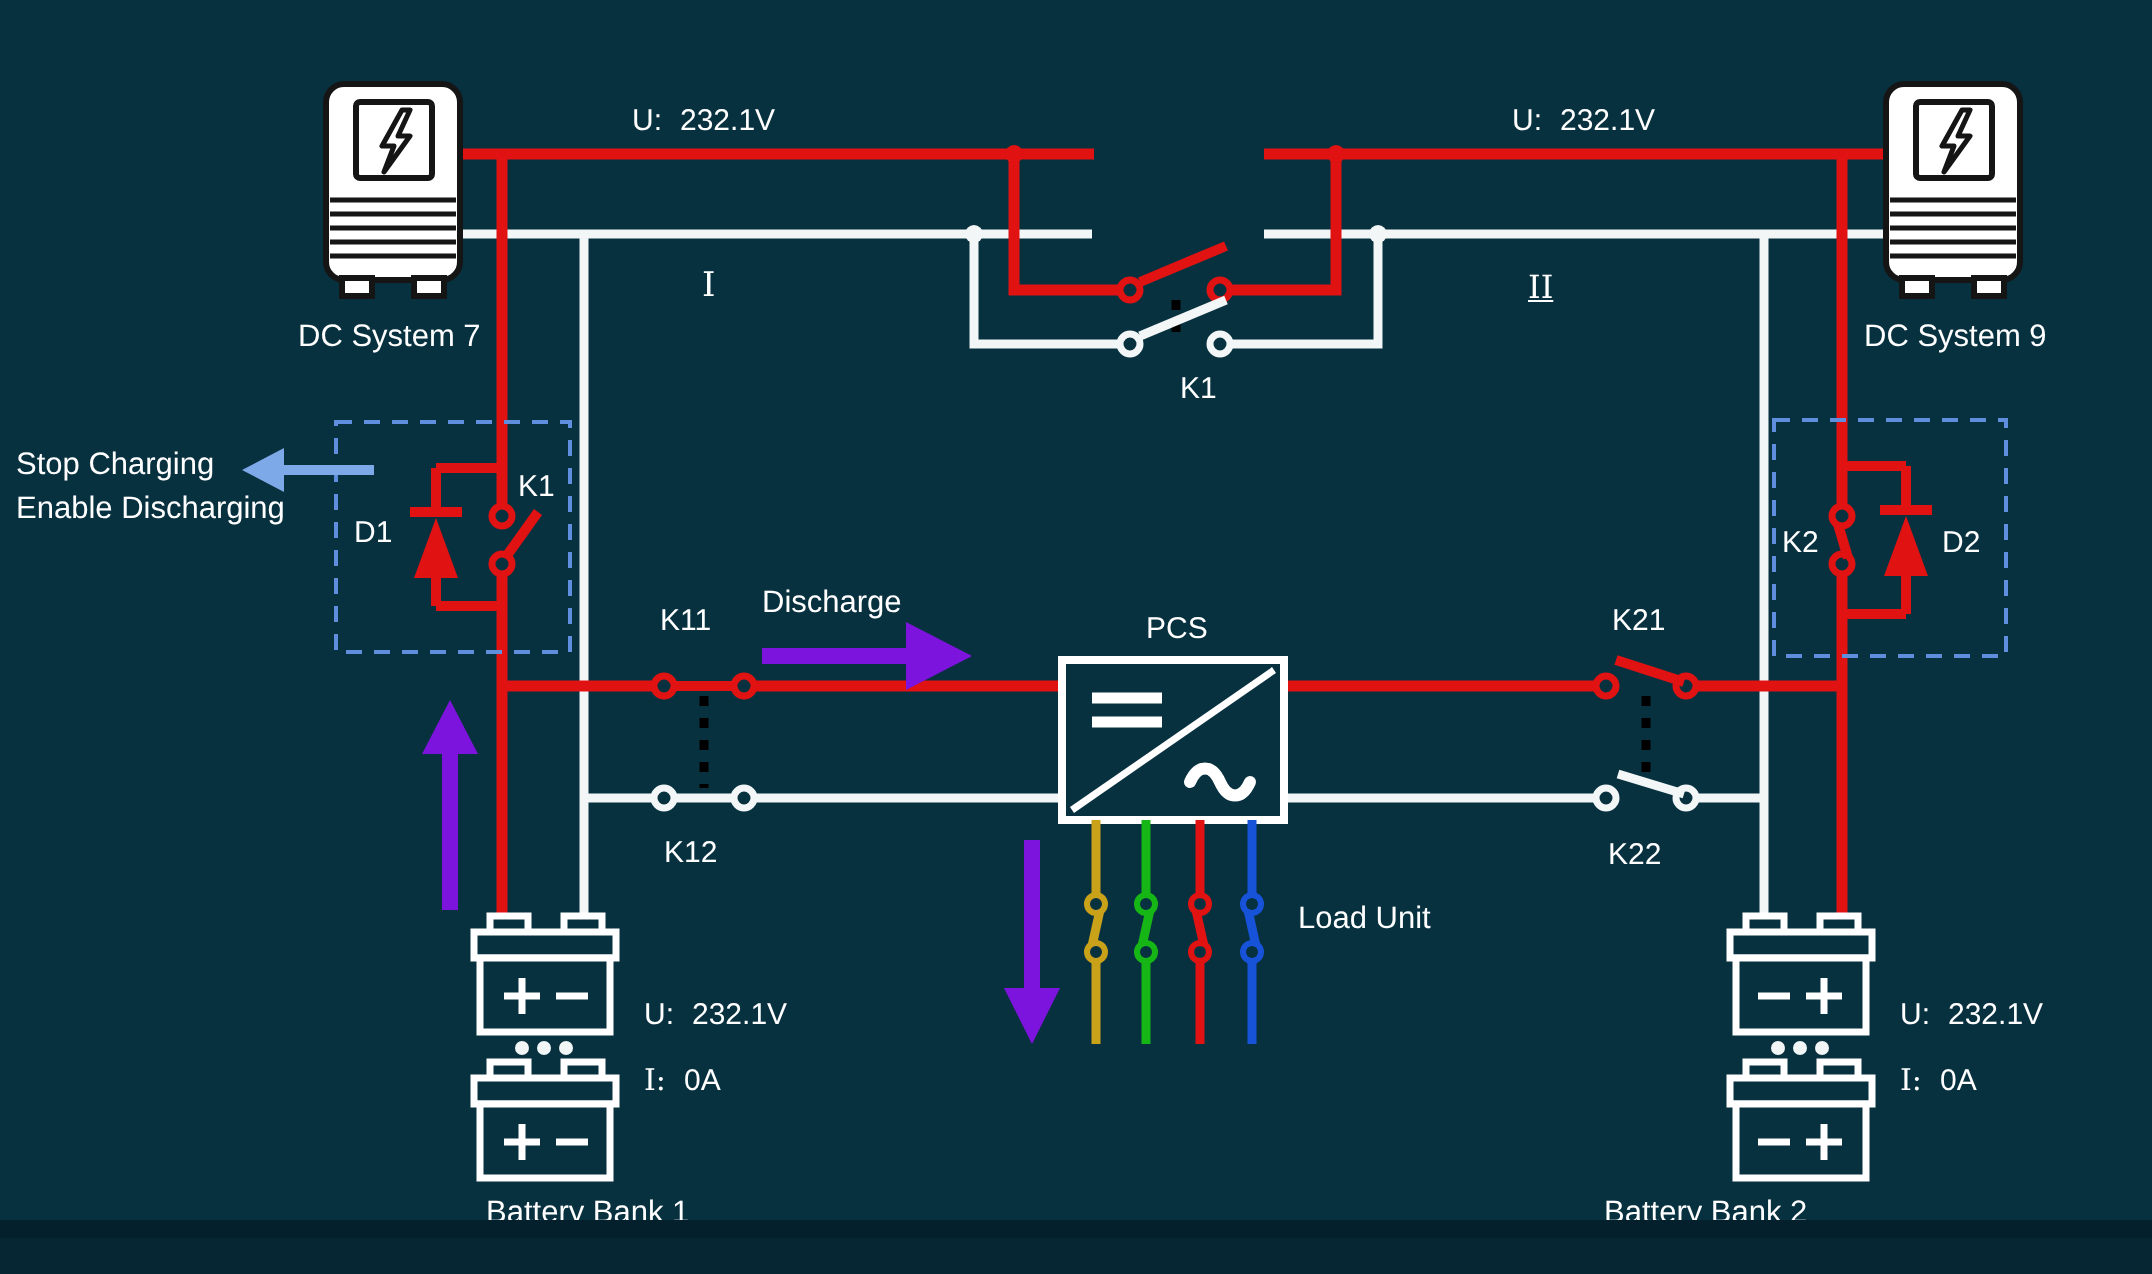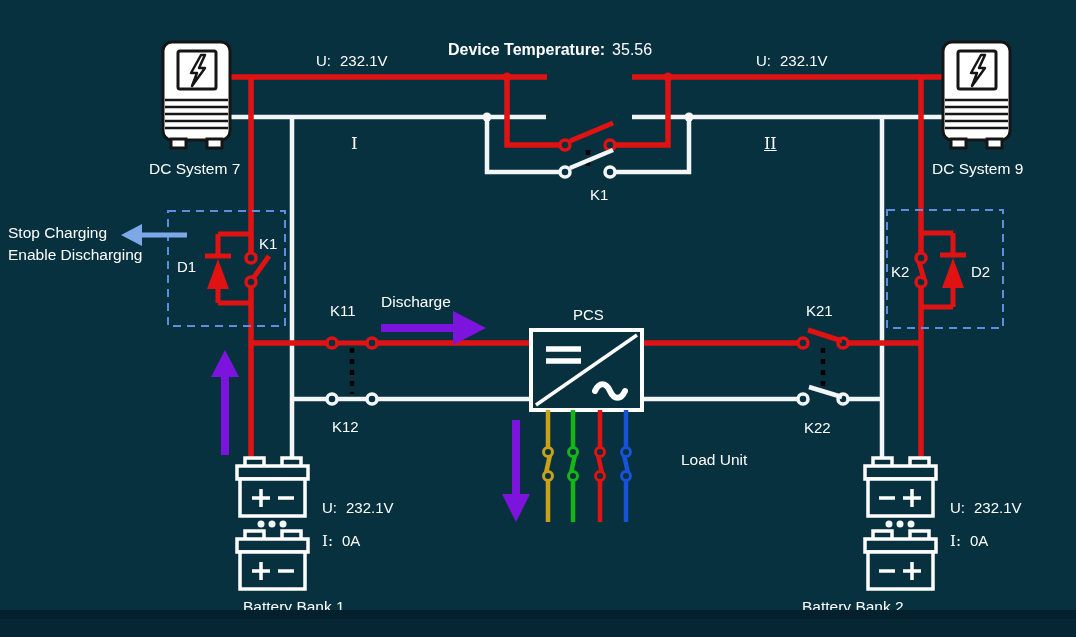--- a/index.html
+++ b/index.html
@@ -294,21 +294,20 @@
       <polygon class="purp" points="516,522 502,494 530,494"></polygon>
     </g>
     <g>
       <path class="ablue-sh" d="M140 235 H187"></path>
       <polygon class="ablue" points="121,235 142,224 142,246"></polygon>
     </g>
   </svg>
 
   <div class="lbl" style="left:316px;top:52px;"><span>U:</span><span class="val-gap">232.1V</span></div>
 
-  <div class="lbl bold" style="left:448px;top:41px;"><span>Device Temperature:</span><span class="temp-gap">35.56</span></div>
 
   <div class="lbl" style="left:756px;top:52px;"><span>U:</span><span class="val-gap">232.1V</span></div>
 
   <div class="lbl big" style="left:149px;top:160px;">DC System 7</div>
   <div class="lbl big" style="left:932px;top:160px;">DC System 9</div>
 
   <div class="lbl ser" style="left:351px;top:134px;font-size:17px;">I</div>
   <div class="lbl ser" style="left:764px;top:135px;font-size:16px;text-decoration:underline;">II</div>
   <div class="lbl" style="left:590px;top:186px;">K1</div>
 
@@ -320,21 +319,21 @@
   <div class="lbl" style="left:891px;top:263px;">K2</div>
   <div class="lbl" style="left:971px;top:263px;">D2</div>
 
   <div class="lbl" style="left:330px;top:302px;">K11</div>
   <div class="lbl" style="left:332px;top:418px;">K12</div>
   <div class="lbl" style="left:806px;top:302px;">K21</div>
   <div class="lbl" style="left:804px;top:419px;">K22</div>
 
   <div class="lbl big" style="left:381px;top:293px;">Discharge</div>
   <div class="lbl" style="left:573px;top:306px;">PCS</div>
-  <div class="lbl big" style="left:649px;top:451px;margin-left:32px;">Load Unit</div>
+  <div class="lbl big" style="left:649px;top:451px;">Load Unit</div>
 
   <div class="lbl" style="left:322px;top:499px;"><span>U:</span><span class="val-gap">232.1V</span></div>
   <div class="lbl" style="left:322px;top:532px;"><span class="ser">I:</span><span class="val-gap">0A</span></div>
   <div class="lbl big" style="left:217px;top:598px;margin-left:26px;">Battery Bank 1</div>
 
   <div class="lbl" style="left:950px;top:499px;"><span>U:</span><span class="val-gap">232.1V</span></div>
   <div class="lbl" style="left:950px;top:532px;"><span class="ser">I:</span><span class="val-gap">0A</span></div>
   <div class="lbl big" style="left:802px;top:598px;">Battery Bank 2</div>
 
   <div class="footer-strip"></div>

